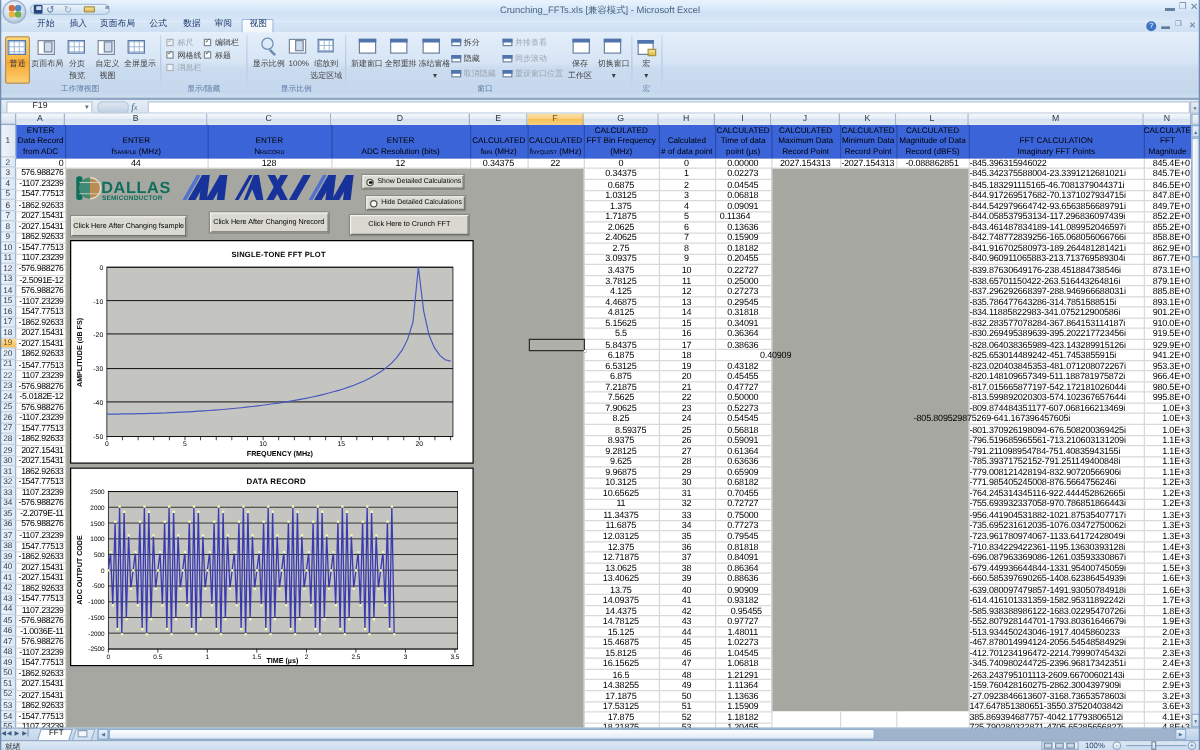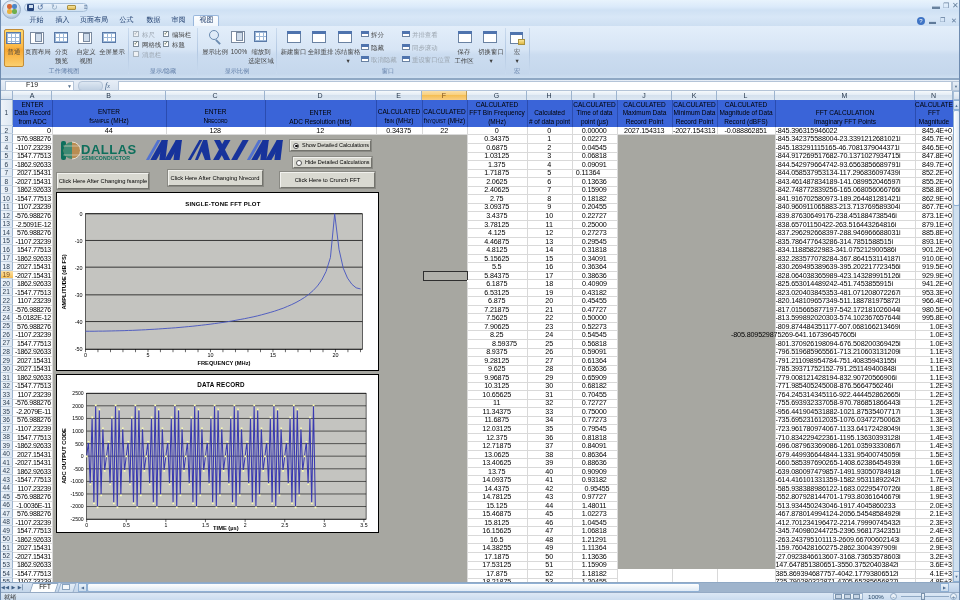--- a/index.html
+++ b/index.html
@@ -15,20 +15,21 @@
 .ribtxt{position:absolute;font-size:6.4px;color:#3f3f3f;text-align:center;line-height:7px;white-space:nowrap}
 .grptxt{position:absolute;font-size:6.2px;color:#5f7ca6;text-align:center;white-space:nowrap}
 .tabt{position:absolute;top:15px;height:10px;font-size:7px;line-height:10px;color:#1b3a6b;white-space:nowrap}
 
 </style></head><body>
 <div id="app">
 <div class="a" style="left:0;top:0;width:960px;height:17px;background:linear-gradient(#e8f3fc,#dbeafa 40%,#cfe1f4 60%,#d8e7f7)"></div>
 <div class="a" style="left:0;top:17px;width:960px;height:9px;background:linear-gradient(#d8e7f7,#cddff2)"></div>
 <div class="a" style="left:0;top:26px;width:960px;height:52px;background:linear-gradient(#e3eefa,#d7e5f5 45%,#cbdcf0 55%,#c5d7ec 92%,#cedff1)"></div>
 <div class="a" style="left:0;top:78px;width:960px;height:2px;background:#8fa8c4"></div>
+<div class="a" style="left:0;top:3px;width:960px;text-align:center;font-size:7.5px;color:#4a6584">Crunching_FFTs.xls [兼容模式] - Microsoft Excel</div>
 <div class="a" style="left:932px;top:3px;width:9px;height:7px;color:#68829e;font-size:8px;line-height:7px">▬</div>
 <div class="a" style="left:943px;top:2px;width:9px;height:8px;color:#68829e;font-size:7px;line-height:8px">❐</div>
 <div class="a" style="left:952px;top:2px;width:8px;height:8px;color:#68829e;font-size:8px;line-height:8px">✕</div>
 <div class="a" style="left:2px;top:0;width:19px;height:19px;border-radius:50%;background:radial-gradient(circle at 45% 35%,#fdfefe,#cfdded 55%,#9fb6ce 85%,#8aa4c0);border:1px solid #9ab0c8"></div>
 <div class="a" style="left:6.5px;top:4px;width:5px;height:5px;border-radius:40%;background:#d66a3a"></div>
 <div class="a" style="left:11.5px;top:4px;width:5px;height:5px;border-radius:40%;background:#4f87c8"></div>
 <div class="a" style="left:6.5px;top:9px;width:5px;height:5px;border-radius:40%;background:#e8b23f"></div>
 <div class="a" style="left:11.5px;top:9px;width:5px;height:5px;border-radius:40%;background:#6fae4c"></div>
 <div class="a" style="left:24px;top:3px;width:64px;height:9px;border-radius:5px;background:linear-gradient(#e9f2fb,#cfe0f1);border:1px solid #a8c0da"></div>
 <div class="a" style="left:27px;top:4px;width:7px;height:7px;background:#27457c;border-radius:1px"></div>
@@ -592,21 +593,21 @@
     <div class="cell rt" style="left:915.5px;top:263.10px;width:36.4px">919.5E+0</div>
     <div class="cell rt ca" style="left:13.5px;top:271.62px;width:37.4px">-2027.15431</div>
     <div class="cell ct" style="left:467.5px;top:271.62px;width:58.4px">5.84375</div>
     <div class="cell ct" style="left:527.5px;top:271.62px;width:43.4px">17</div>
     <div class="cell ct" style="left:572.5px;top:271.62px;width:43.4px">0.38636</div>
     <div class="cell lt" style="left:775.5px;top:271.62px;width:138.4px">-828.064038365989-423.143289915126i</div>
     <div class="cell rt" style="left:915.5px;top:271.62px;width:36.4px">929.9E+0</div>
     <div class="cell rt ca" style="left:13.5px;top:280.14px;width:37.4px">1862.92633</div>
     <div class="cell ct" style="left:467.5px;top:280.14px;width:58.4px">6.1875</div>
     <div class="cell ct" style="left:527.5px;top:280.14px;width:43.4px">18</div>
-    <div class="cell ct" style="left:564px;top:280.14px;width:61px">0.40909</div>
+    <div class="cell ct" style="left:590px;top:280.14px;width:61px">0.40909</div>
     <div class="cell lt" style="left:775.5px;top:280.14px;width:138.4px">-825.653014489242-451.7453855915i</div>
     <div class="cell rt" style="left:915.5px;top:280.14px;width:36.4px">941.2E+0</div>
     <div class="cell rt ca" style="left:13.5px;top:288.66px;width:37.4px">-1547.77513</div>
     <div class="cell ct" style="left:467.5px;top:288.66px;width:58.4px">6.53125</div>
     <div class="cell ct" style="left:527.5px;top:288.66px;width:43.4px">19</div>
     <div class="cell ct" style="left:572.5px;top:288.66px;width:43.4px">0.43182</div>
     <div class="cell lt" style="left:775.5px;top:288.66px;width:138.4px">-823.020403845353-481.071208072267i</div>
     <div class="cell rt" style="left:915.5px;top:288.66px;width:36.4px">953.3E+0</div>
     <div class="cell rt ca" style="left:13.5px;top:297.18px;width:37.4px">1107.23239</div>
     <div class="cell ct" style="left:467.5px;top:297.18px;width:58.4px">6.875</div>

